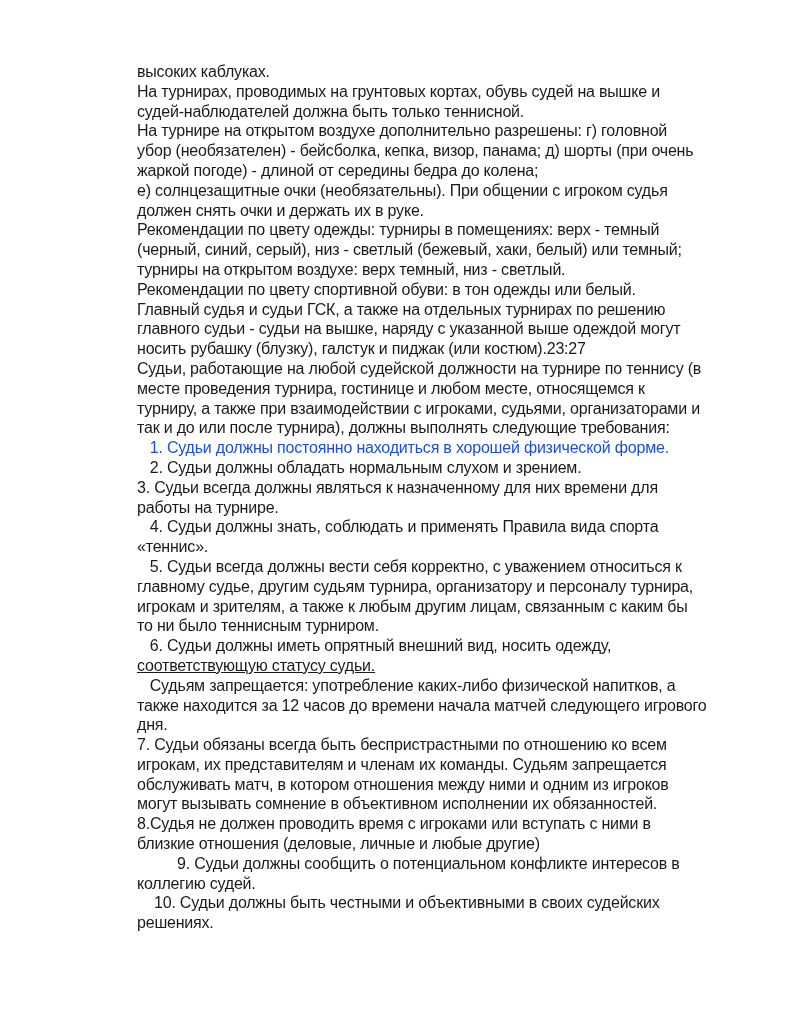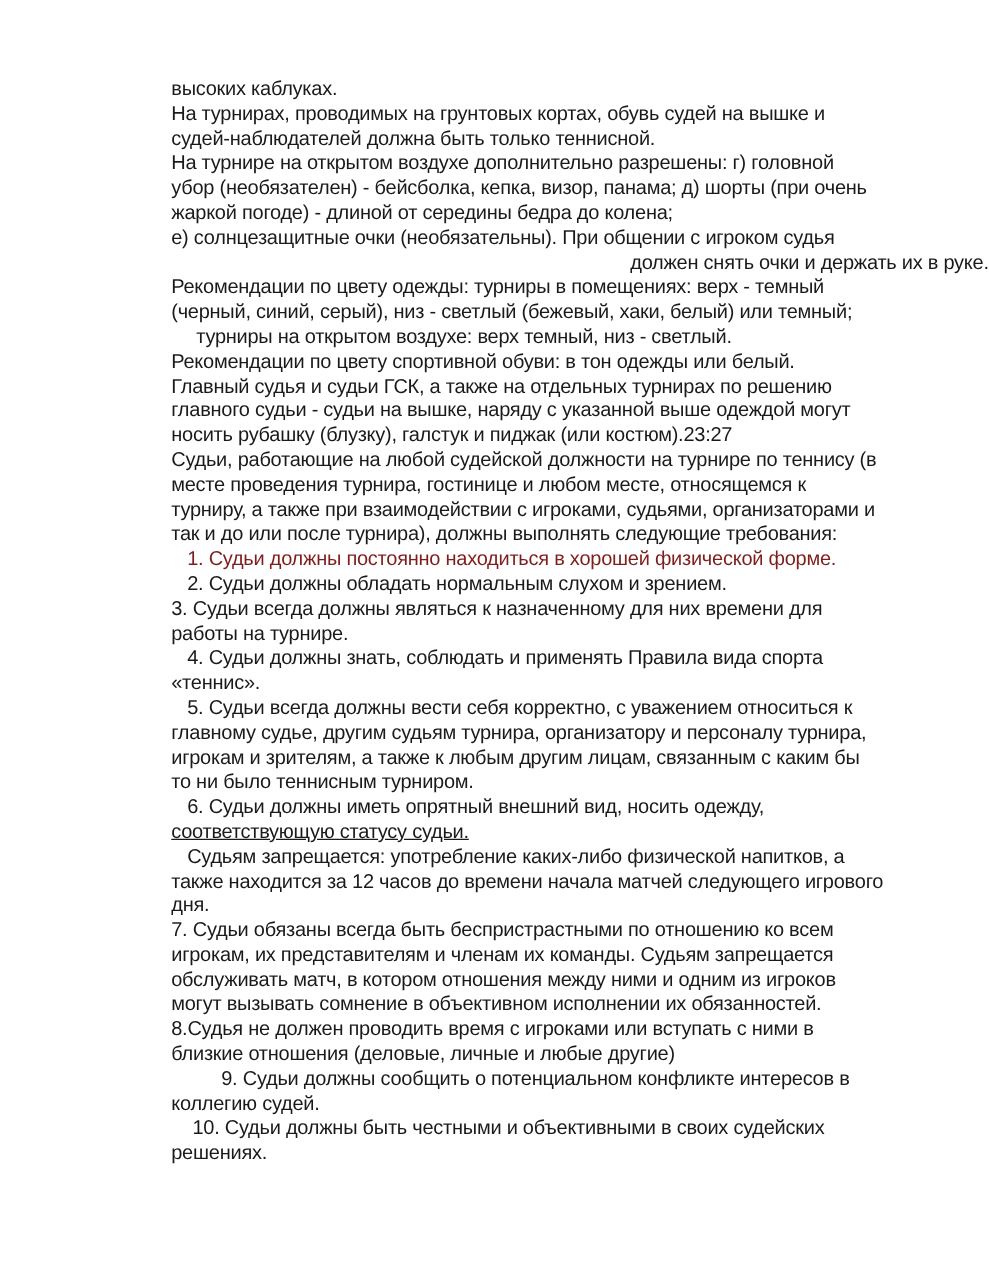--- a/index.html
+++ b/index.html
@@ -41,33 +41,33 @@
 
 <div class="page">
   <div class="text-block">
       <div class="text-line" style="color: rgb(26, 26, 26);">высоких каблуках.</div>
       <div class="text-line" style="color: rgb(26, 26, 26);">На турнирах, проводимых на грунтовых кортах, обувь судей на вышке и</div>
       <div class="text-line" style="color: rgb(26, 26, 26);">судей-наблюдателей должна быть только теннисной.</div>
       <div class="text-line" style="color: rgb(26, 26, 26);">На турнире на открытом воздухе дополнительно разрешены: г) головной</div>
       <div class="text-line" style="color: rgb(26, 26, 26);">убор (необязателен) - бейсболка, кепка, визор, панама; д) шорты (при очень</div>
       <div class="text-line" style="color: rgb(26, 26, 26);">жаркой погоде) - длиной от середины бедра до колена;</div>
       <div class="text-line" style="color: rgb(26, 26, 26);">е) солнцезащитные очки (необязательны). При общении с игроком судья</div>
-      <div class="text-line" style="color: rgb(26, 26, 26); text-align: right;">должен снять очки и держать их в руке.</div>
+      <div class="text-line" style="color: rgb(26, 26, 26);">должен снять очки и держать их в руке.</div>
       <div class="text-line" style="color: rgb(26, 26, 26);">Рекомендации по цвету одежды: турниры в помещениях: верх - темный</div>
       <div class="text-line" style="color: rgb(26, 26, 26);">(черный, синий, серый), низ - светлый (бежевый, хаки, белый) или темный;</div>
-      <div class="text-line" style="color: rgb(26, 26, 26); margin-left: 20px;">турниры на открытом воздухе: верх темный, низ - светлый.</div>
+      <div class="text-line" style="color: rgb(26, 26, 26);">турниры на открытом воздухе: верх темный, низ - светлый.</div>
       <div class="text-line" style="color: rgb(26, 26, 26);">Рекомендации по цвету спортивной обуви: в тон одежды или белый.</div>
       <div class="text-line" style="color: rgb(26, 26, 26);">Главный судья и судьи ГСК, а также на отдельных турнирах по решению</div>
       <div class="text-line" style="color: rgb(26, 26, 26);">главного судьи - судьи на вышке, наряду с указанной выше одеждой могут</div>
       <div class="text-line" style="color: rgb(26, 26, 26);">носить рубашку (блузку), галстук и пиджак (или костюм).23:27</div>
       <div class="text-line" style="color: rgb(26, 26, 26);">Судьи, работающие на любой судейской должности на турнире по теннису (в</div>
       <div class="text-line" style="color: rgb(26, 26, 26);">месте проведения турнира, гостинице и любом месте, относящемся к</div>
       <div class="text-line" style="color: rgb(26, 26, 26);">турниру, а также при взаимодействии с игроками, судьями, организаторами и</div>
       <div class="text-line" style="color: rgb(26, 26, 26);">так и до или после турнира), должны выполнять следующие требования:</div>
-      <div class="text-line" style="color: #7f1d1d;">   1. Судьи должны постоянно находиться в хорошей физической форме.</div>
+      <div class="text-line" style="color: #1d4ed8;">   1. Судьи должны постоянно находиться в хорошей физической форме.</div>
       <div class="text-line" style="color: rgb(26, 26, 26);">   2. Судьи должны обладать нормальным слухом и зрением.</div>
       <div class="text-line" style="color: rgb(26, 26, 26);">3. Судьи всегда должны являться к назначенному для них времени для</div>
       <div class="text-line" style="color: rgb(26, 26, 26);">работы на турнире.</div>
       <div class="text-line" style="color: rgb(26, 26, 26);">   4. Судьи должны знать, соблюдать и применять Правила вида спорта</div>
       <div class="text-line" style="color: rgb(26, 26, 26);">«теннис».</div>
       <div class="text-line" style="color: rgb(26, 26, 26);">   5. Судьи всегда должны вести себя корректно, с уважением относиться к</div>
       <div class="text-line" style="color: rgb(26, 26, 26);">главному судье, другим судьям турнира, организатору и персоналу турнира,</div>
       <div class="text-line" style="color: rgb(26, 26, 26);">игрокам и зрителям, а также к любым другим лицам, связанным с каким бы</div>
       <div class="text-line" style="color: rgb(26, 26, 26);">то ни было теннисным турниром.</div>
       <div class="text-line" style="color: rgb(26, 26, 26);">   6. Судьи должны иметь опрятный внешний вид, носить одежду,</div>

